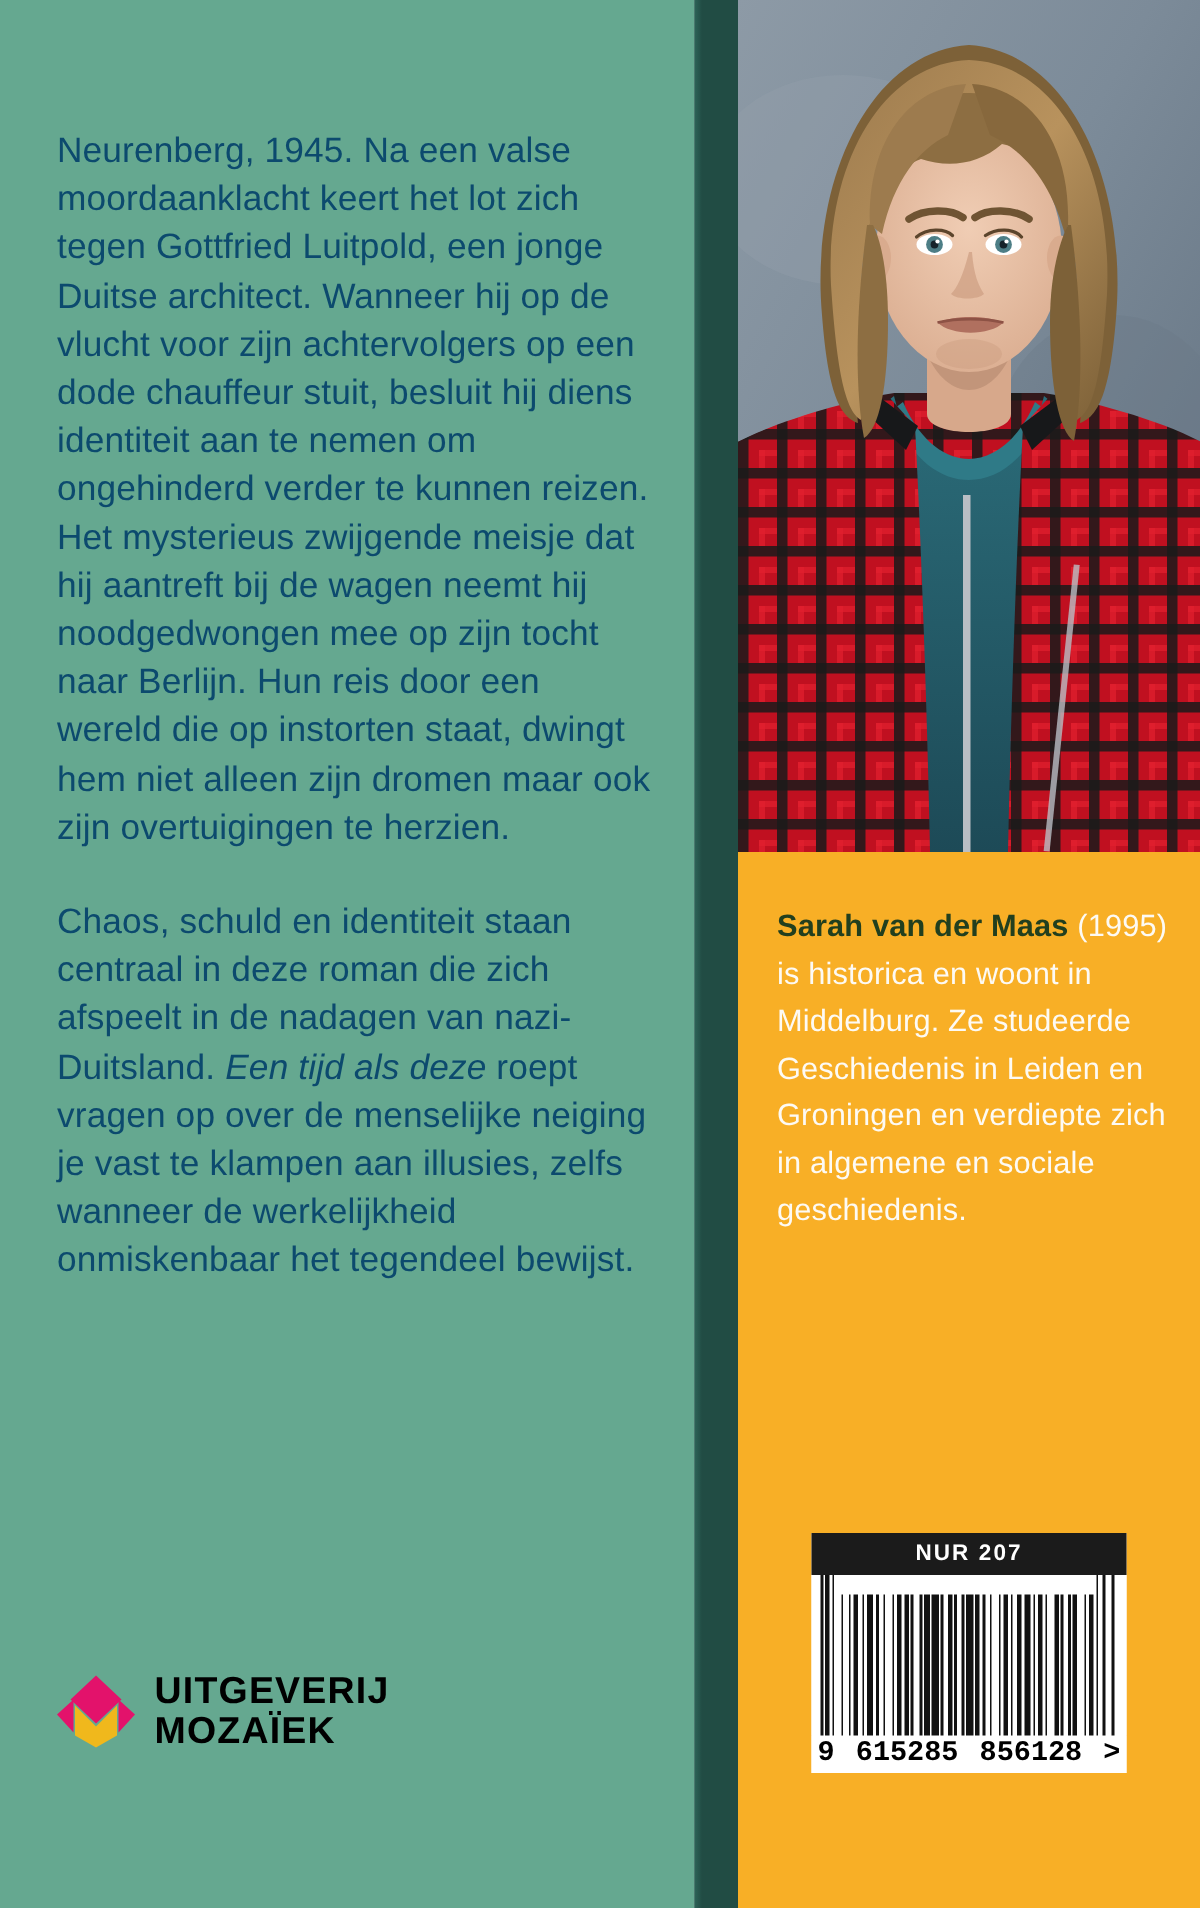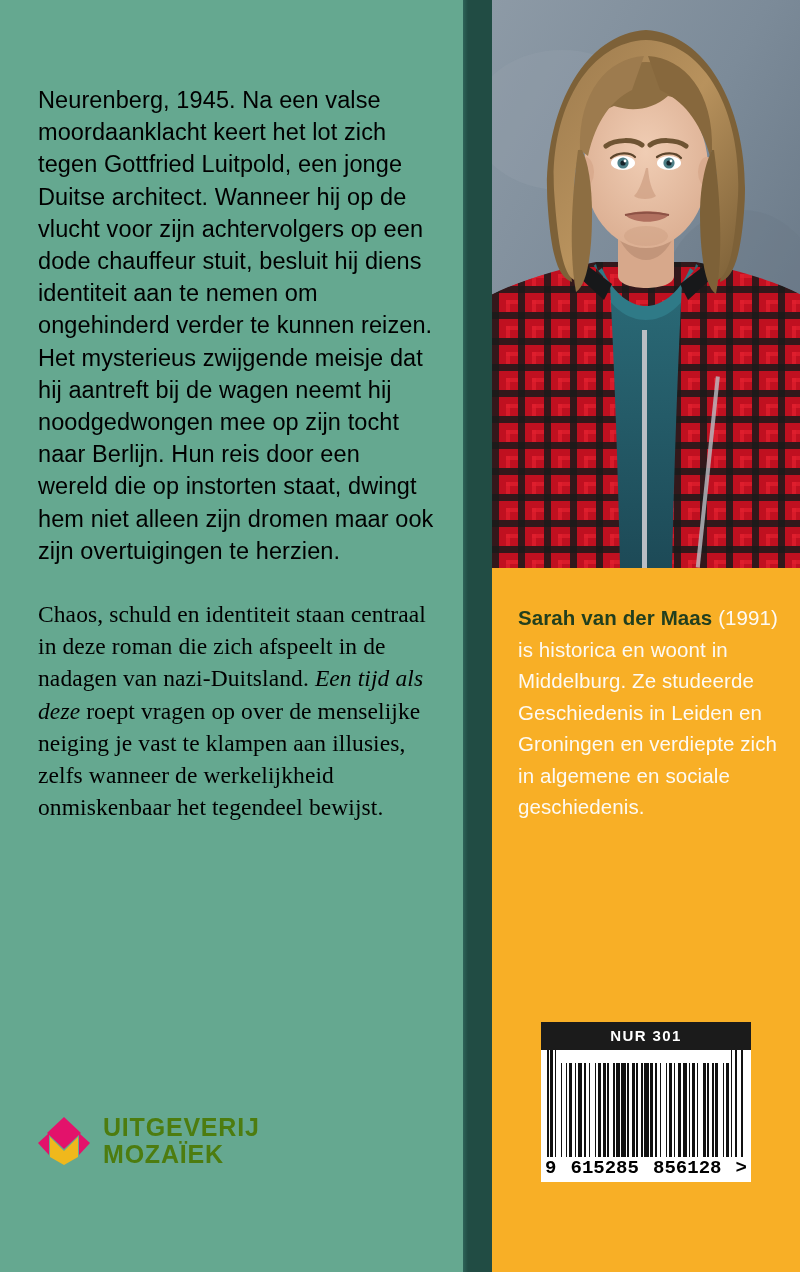--- a/index.html
+++ b/index.html
@@ -39,44 +39,44 @@
     background: #f8af26;
   }
 
   
   .blurb {
     position: absolute;
     left: 38px; top: 84px;
     width: 398px;
   }
   .blurb p {
-    color: #000000;
+    color: #0c4a6e;
     font-size: 23.5px;
     line-height: 32.2px;
     letter-spacing: 0.1px;
     font-weight: 400;
   }
-  .blurb p + p { margin-top: 31px; font-family: Liberation Serif, serif; }
+  .blurb p + p { margin-top: 31px; }
   .blurb em { font-style: italic; }
 
   
   .publisher {
     position: absolute;
     left: 38px; top: 1113px;
     width: 400px;
   }
   .pub-row { display: flex; align-items: center; gap: 13px; }
   .logo-mark {
     position: relative;
     width: 52px; height: 56px;
     flex: 0 0 52px;
   }
   .logo-mark svg { display: block; width: 52px; height: 56px; }
   .pub-name {
-    color: #4d7c0f;
+    color: #000000;
     font-weight: 700;
     font-size: 25px;
     line-height: 27px;
     letter-spacing: 0.8px;
   }
   .pub-url {
     margin-top: 26px;
     color: #1f4a42;
     font-size: 19px;
     letter-spacing: 0.1px;
@@ -269,25 +269,25 @@
       <path d="M154 168 C150 184 146 192 142 196 C146 200 160 200 164 196 C160 190 157 182 156 168" fill="#cfa084" opacity="0.75"></path>
 
       <path d="M133 215 C144 210 166 210 177 215 C168 224 142 224 133 215 Z" fill="#b0705f"></path>
       <path d="M133 215 C146 212 164 212 177 215" stroke="#8d5245" stroke-width="1.8" fill="none"></path>
 
       <ellipse cx="154" cy="236" rx="22" ry="10" fill="#cc9d80" opacity="0.45"></ellipse>
     </svg>
   </div>
 
   <div class="bio">
-    <p><span class="author-name">Sarah van der Maas</span><span> (1991) is historica en woont in Middelburg. Ze studeerde Geschiedenis in Leiden en Groningen en verdiepte zich in algemene en sociale geschiedenis.</span></p>
+    <p><span class="author-name">Sarah van der Maas</span><span> (1995) is historica en woont in Middelburg. Ze studeerde Geschiedenis in Leiden en Groningen en verdiepte zich in algemene en sociale geschiedenis.</span></p>
   </div>
 
   <div class="barcode-box">
-    <div class="nur-bar">NUR 301</div>
+    <div class="nur-bar">NUR 207</div>
     <div class="bars">
         <i style="width: 1.55px;"></i>
         <i style="width: 1.55px; background: transparent;"></i>
         <i style="width: 3.09px;"></i>
         <i style="width: 1.55px; background: transparent;"></i>
         <i style="width: 1.55px;"></i>
         <i style="width: 4.64px; background: transparent;"></i>
         <i class="short" style="width: 1.55px;"></i>
         <i style="width: 3.09px; background: transparent;"></i>
         <i class="short" style="width: 1.55px;"></i>

